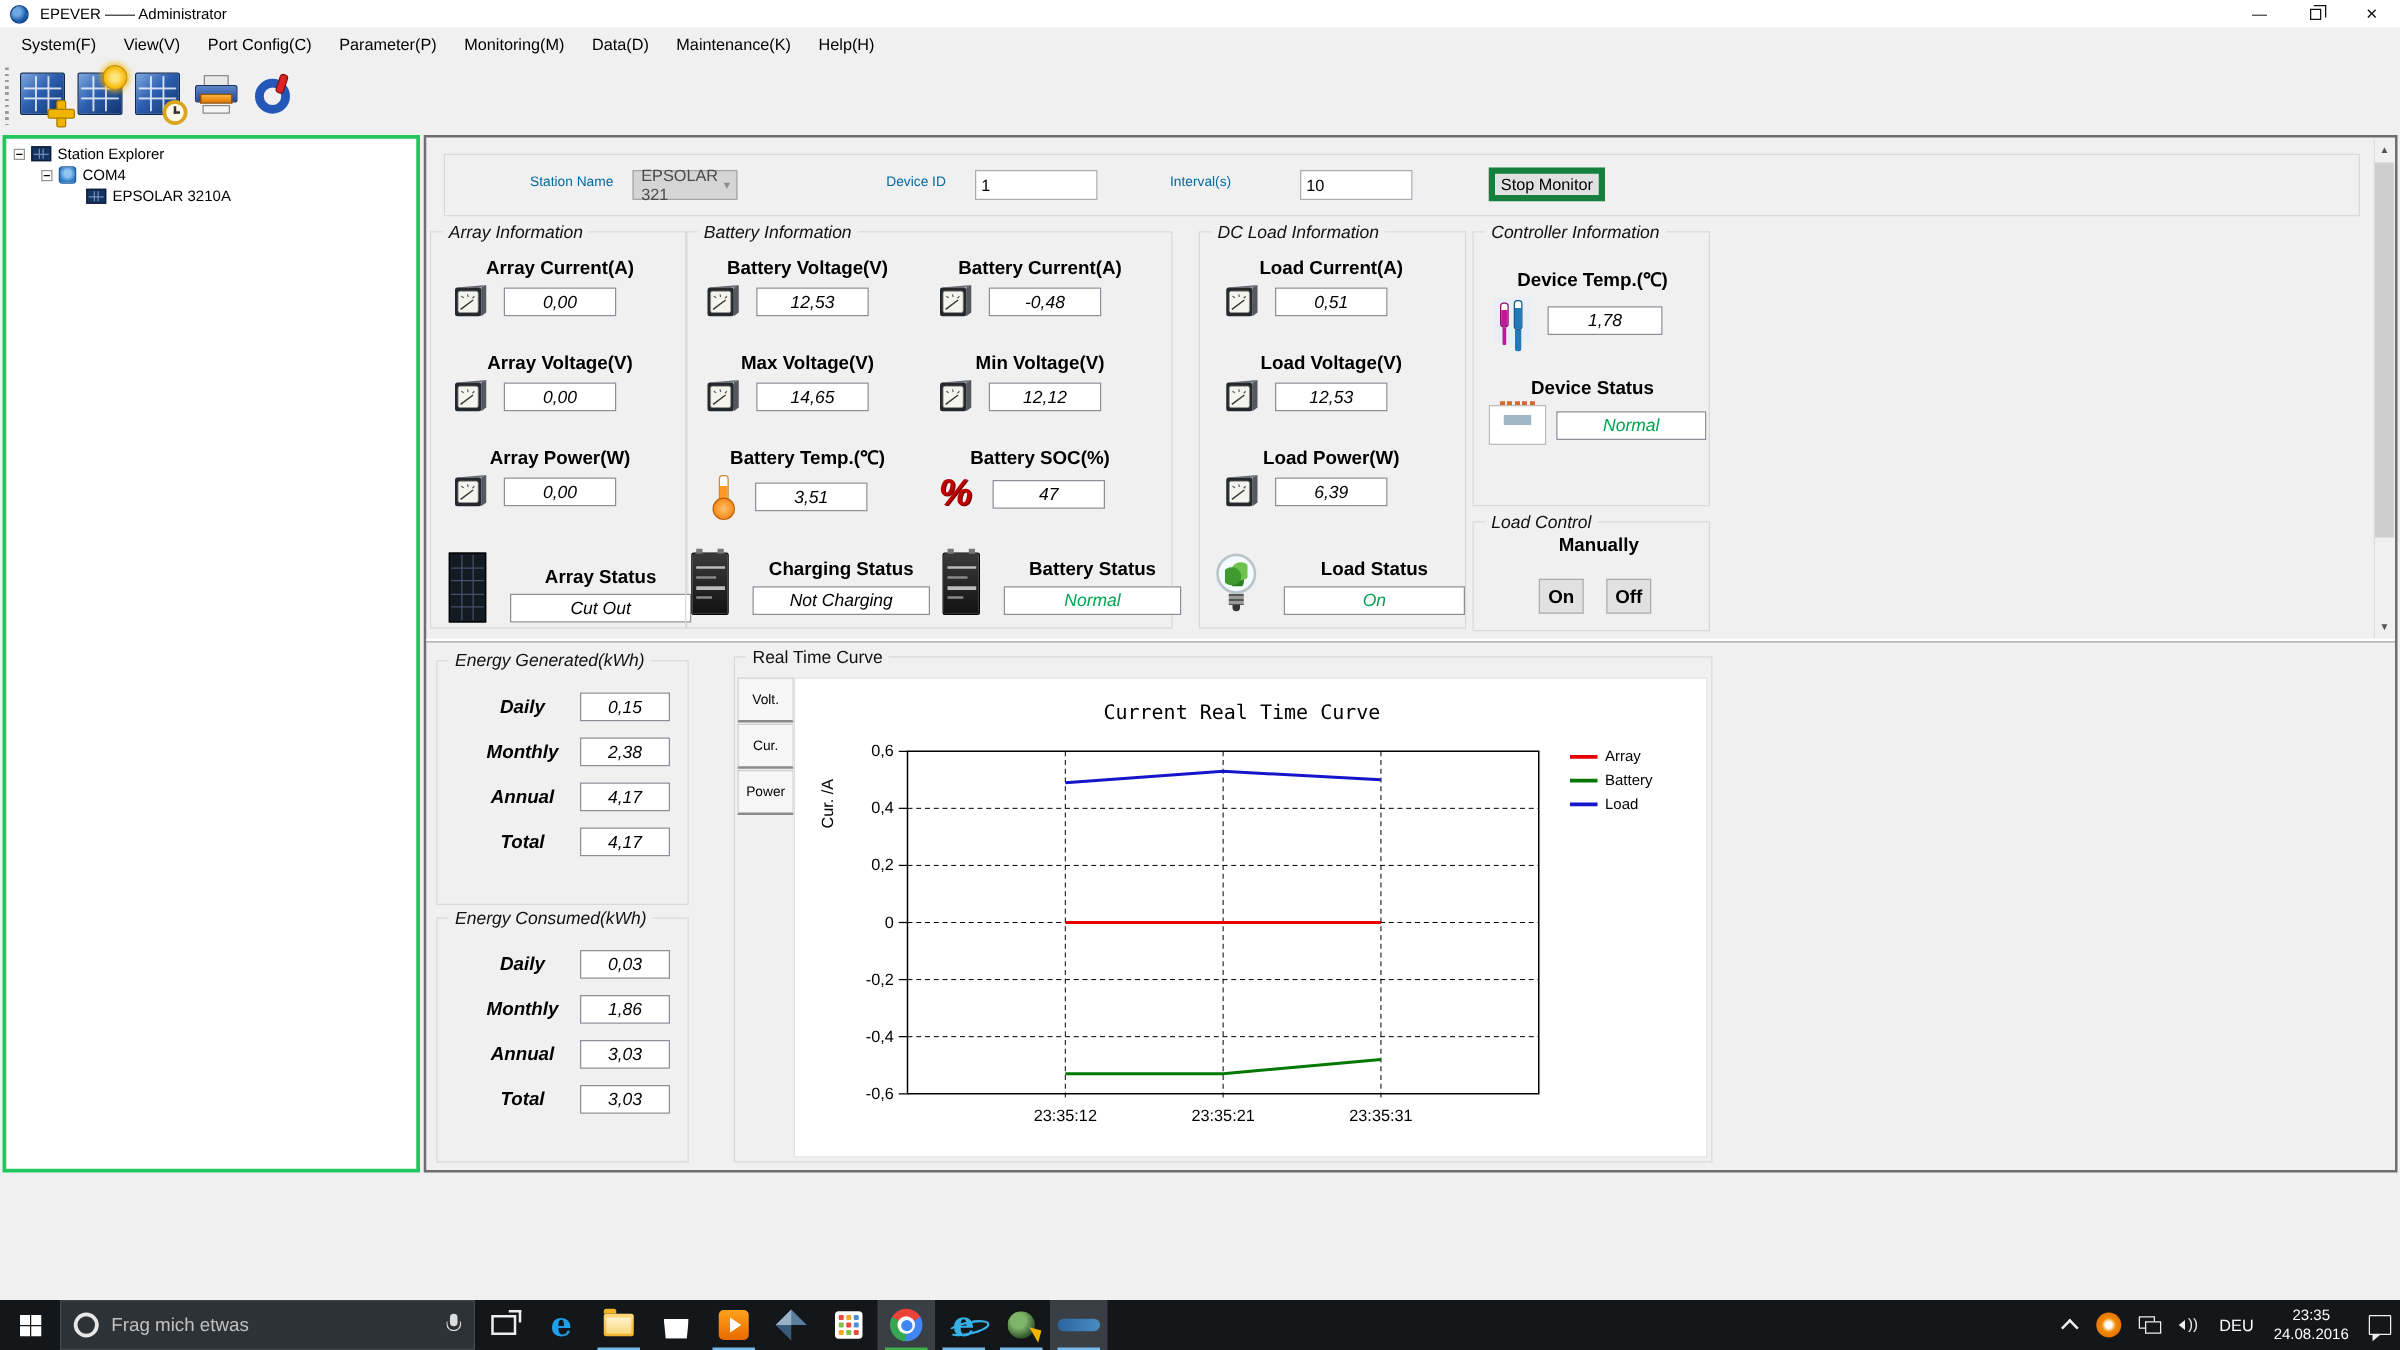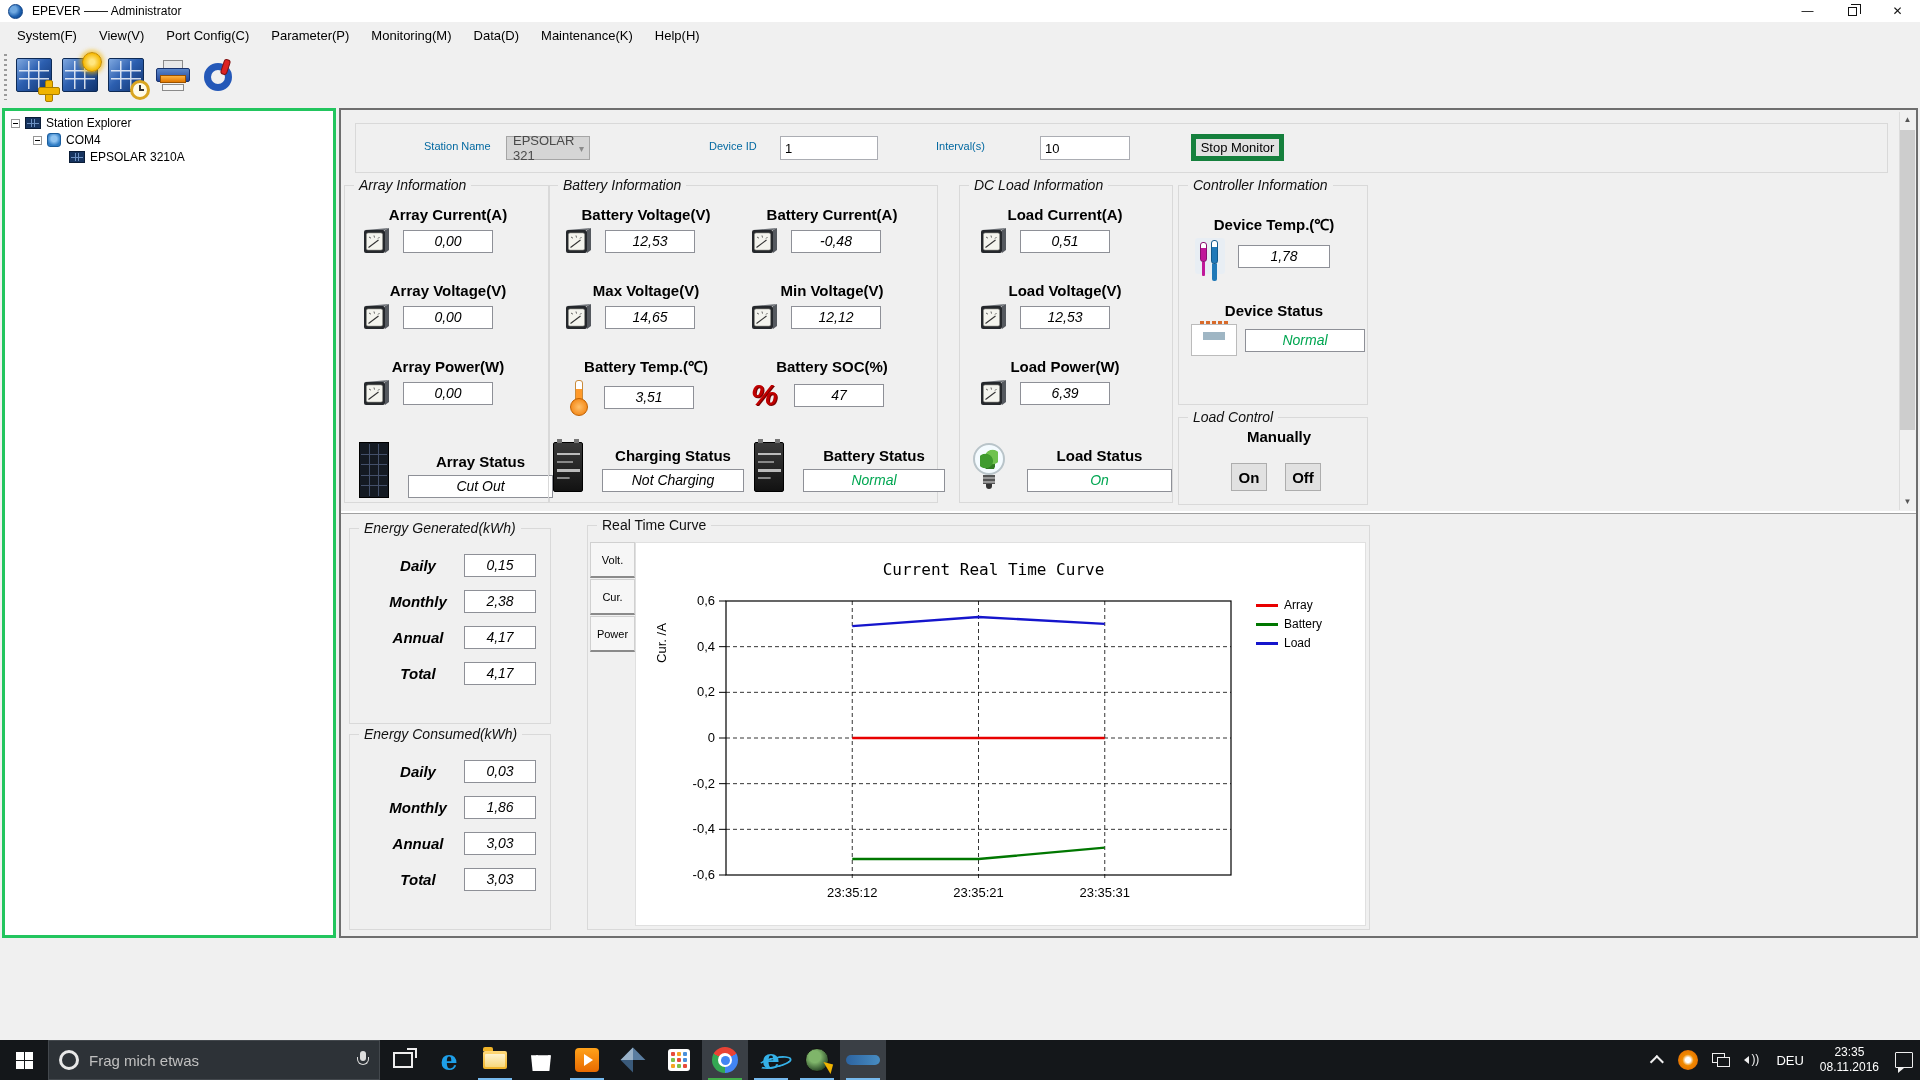--- a/index.html
+++ b/index.html
@@ -757,19 +757,19 @@
       </div>
     <div class="tray-item">
         <span class="net-icon"></span>
       </div>
     <div class="tray-item">
         <span class="spk-icon"></span>
       </div>
     <div class="tray-item">DEU</div>
     <div id="clock">
       <div>23:35</div>
-      <div>08.11.2016</div>
+      <div>24.08.2016</div>
     </div>
     <div class="tray-item">
         <span class="action-icon"></span>
       </div>
   </div>
 </div>
 
 </body></html>

